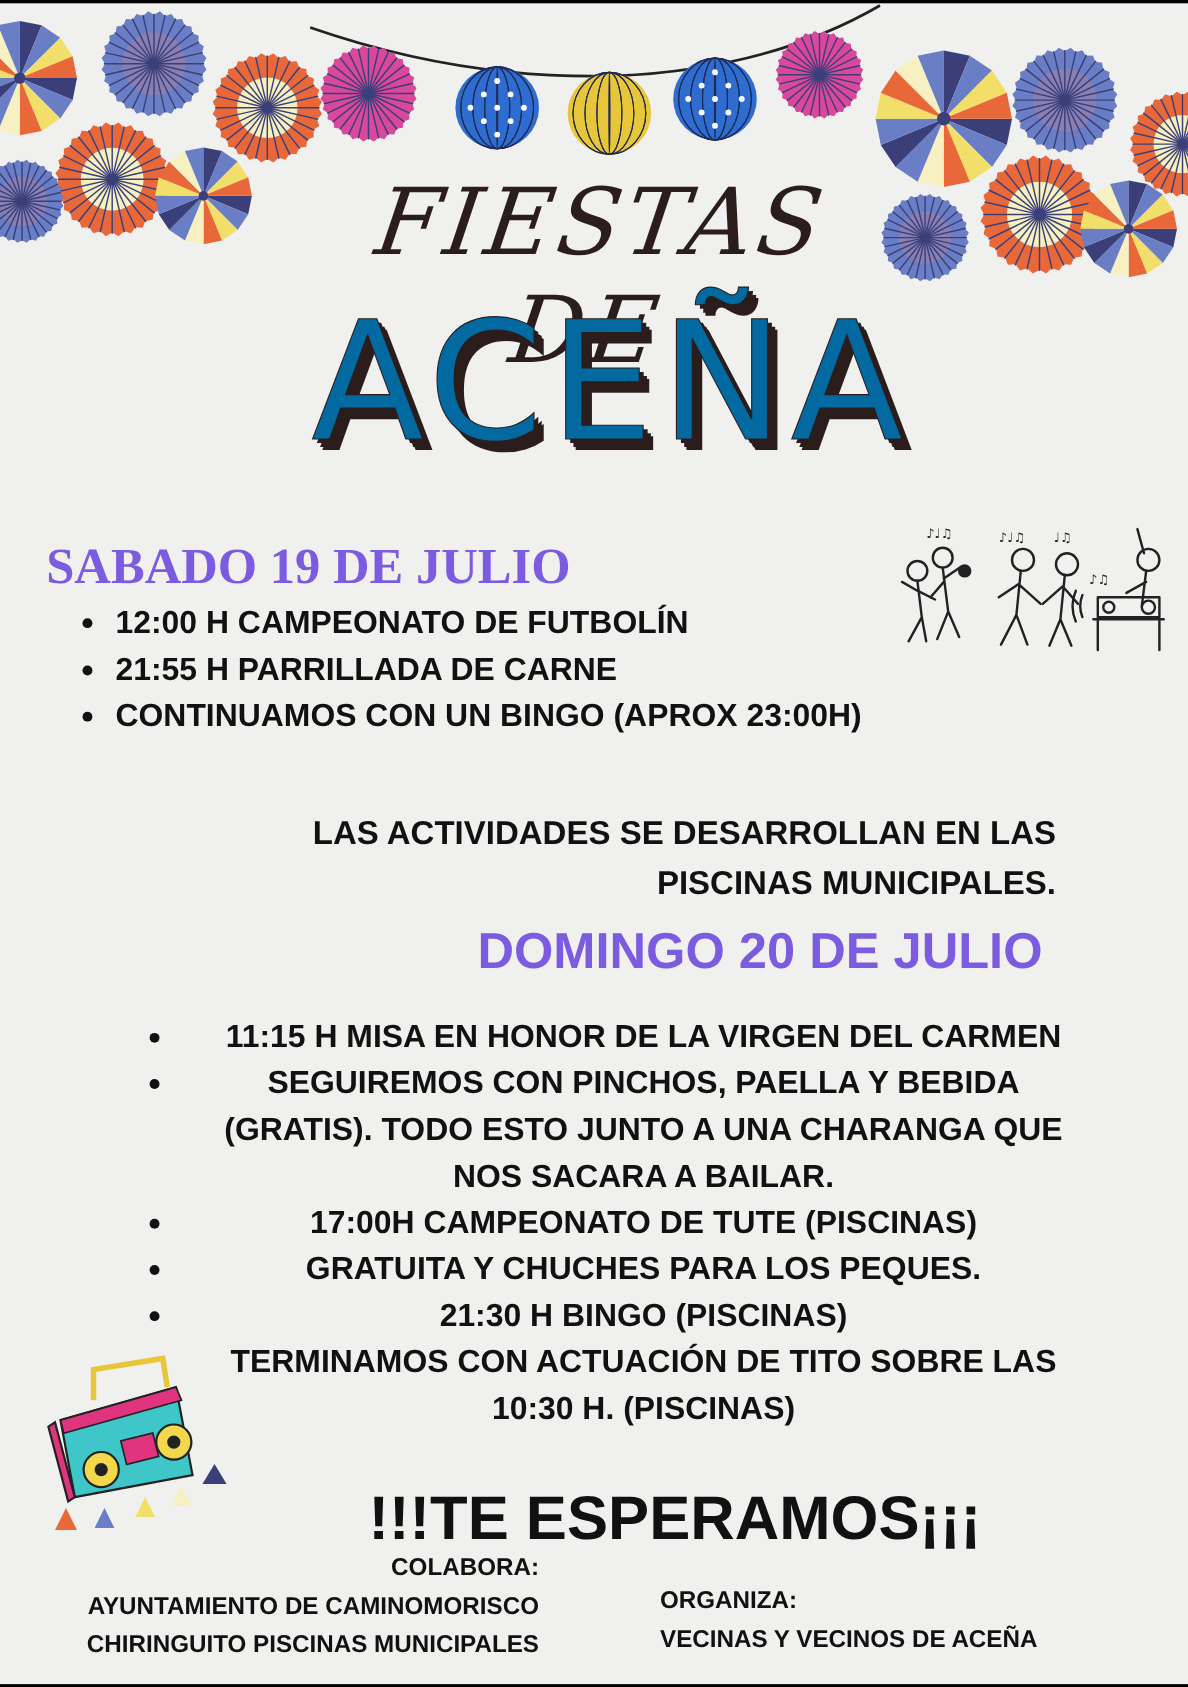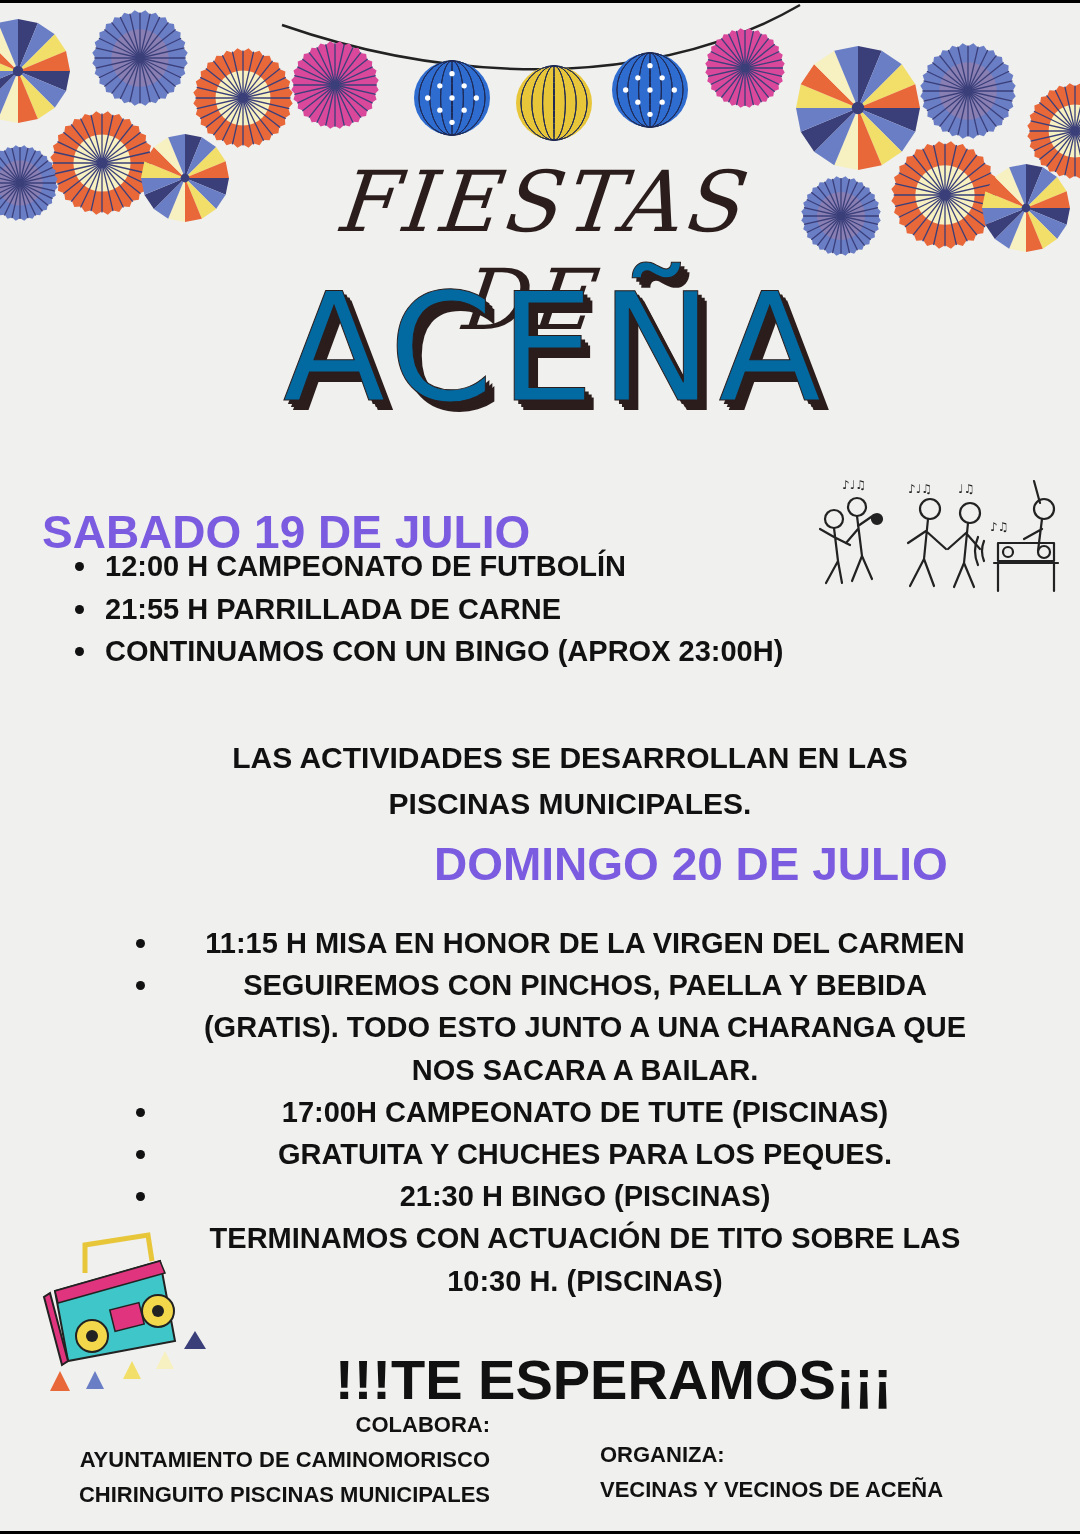--- a/index.html
+++ b/index.html
@@ -9,26 +9,26 @@
   #garland{position:absolute;left:0;top:0;}
   .title-script{position:absolute;left:300px;top:150px;width:480px;text-align:center;
     font-family:"DejaVu Serif",serif;font-style:italic;font-weight:normal;font-size:84px;
     letter-spacing:4px;color:#2b1d1c;transform:skewX(-8deg);}
   .title-main{position:absolute;left:255px;top:270px;width:600px;text-align:center;
     font-family:"DejaVu Sans",sans-serif;font-weight:400;font-size:150px;letter-spacing:6px;
     color:#0369a1;line-height:1;
     text-shadow:4px 4px 0 #2b1d1c,7px 7px 0 #2b1d1c,9px 10px 0 #2b1d1c;
     -webkit-text-stroke:1px #2b1d1c;}
   .day{position:absolute;font-family:"Liberation Sans",sans-serif;font-weight:bold;color:#7b5ce0;font-size:46px;letter-spacing:0px;}
-  #day1{left:42px;top:502px;}
+  #day1{left:42px;top:485px;font-family:Liberation Serif, serif;}
   #day2{left:434px;top:834px;}
   ul.list1{position:absolute;left:72px;top:542px;margin:0;padding:0;list-style:none;}
   ul.list1 li{position:relative;font-weight:bold;font-size:29px;line-height:42.5px;padding-left:33px;white-space:nowrap;}
   ul.list1 li::before{content:"";position:absolute;left:3px;top:17px;width:9px;height:9px;border-radius:50%;background:#111;}
-  .location{position:absolute;left:180px;top:732px;width:780px;text-align:center;font-weight:bold;font-size:30px;line-height:46px;}
+  .location{position:absolute;left:180px;top:732px;width:780px;text-align:right;font-weight:bold;font-size:30px;line-height:46px;}
   .list2{position:absolute;left:120px;top:906px;width:880px;margin-top:13px;}
   .item2{position:relative;text-align:center;font-weight:bold;font-size:29px;line-height:42.2px;padding-left:60px;padding-right:10px;}
   .item2 .bullet{position:absolute;left:16px;top:17px;width:9px;height:9px;border-radius:50%;background:#111;}
   .closing{position:absolute;left:335px;top:1344px;font-weight:bold;font-size:56px;letter-spacing:0px;}
   .colabora{position:absolute;left:30px;top:1404px;width:460px;text-align:right;font-weight:bold;font-size:22px;line-height:35px;}
   .colabora .hd{padding-left:40px;}
   .organiza{position:absolute;left:600px;top:1434px;width:420px;text-align:left;font-weight:bold;font-size:22px;line-height:35px;}
   #dancers{position:absolute;left:812px;top:468px;}
   #boombox{position:absolute;left:40px;top:1228px;}
 </style>

